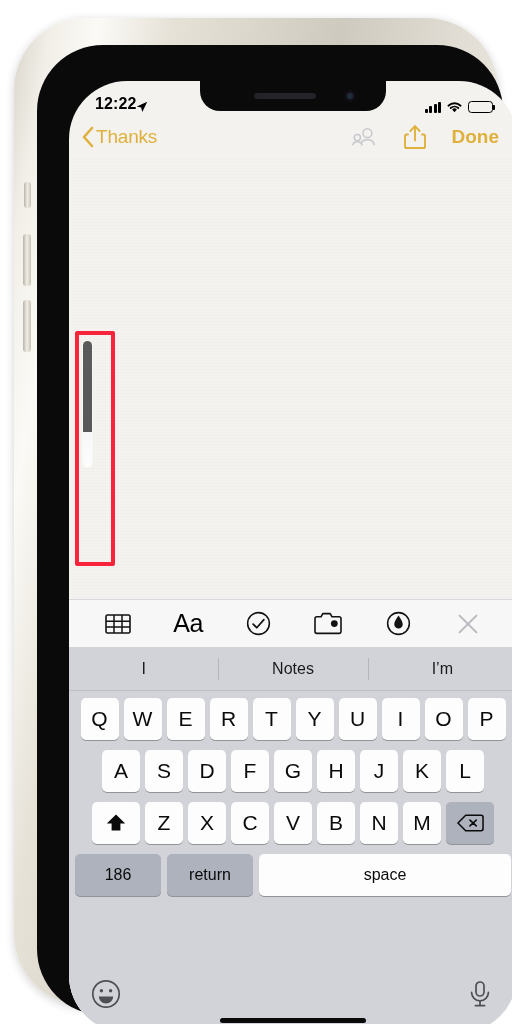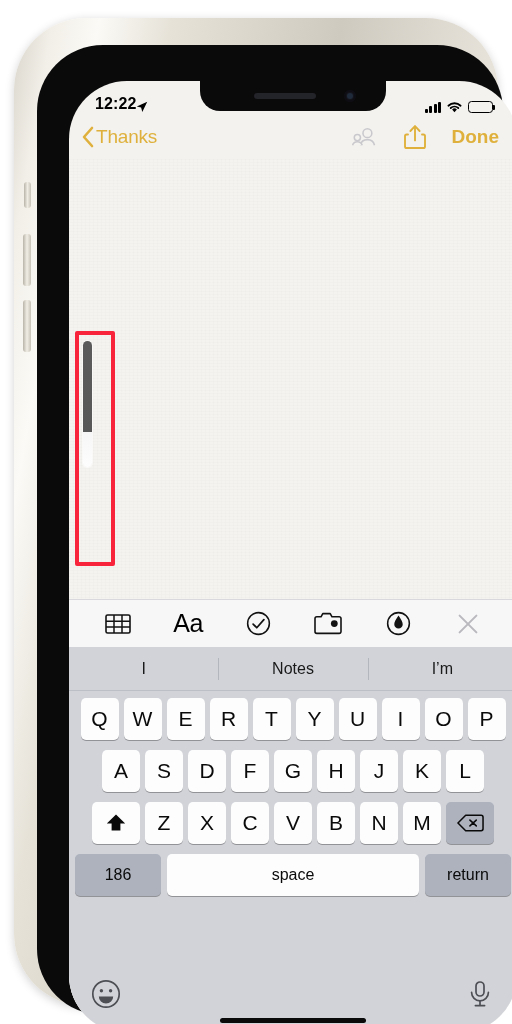--- a/index.html
+++ b/index.html
@@ -340,22 +340,22 @@
             <span class="key" id="key-delete">
               <svg width="27" height="20" viewBox="0 0 28 20">
                 <path d="M9 2 H25 A2 2 0 0 1 27 4 V16 A2 2 0 0 1 25 18 H9 L1 10 Z" stroke="#0a0a0a" stroke-width="1.6" fill="none" stroke-linejoin="round"></path>
                 <path d="M13.4 7 L20 13 M20 7 L13.4 13" stroke="#0a0a0a" stroke-width="1.6" stroke-linecap="round"></path>
               </svg>
             </span>
           </div>
 
           <div class="key-row" id="row-4">
             <span class="key wide" id="key-numbers">186</span>
+            <span class="key wide" id="key-return">return</span>
             <span class="key wide" id="key-space">space</span>
-            <span class="key wide" id="key-return">return</span>
           </div>
         </div>
 
         <div id="bottom-bar">
           <span class="bottom-icon">
             <svg width="30" height="30" viewBox="0 0 30 30">
               <circle cx="15" cy="15" r="13.2" stroke="#4d4f55" stroke-width="1.7" fill="none"></circle>
               <circle cx="10.4" cy="11.8" r="1.7" fill="#4d4f55"></circle>
               <circle cx="19.6" cy="11.8" r="1.7" fill="#4d4f55"></circle>
               <path d="M7.8 17.4 H22.2 a7.2 7.2 0 0 1-14.4 0 Z" fill="#4d4f55"></path>

